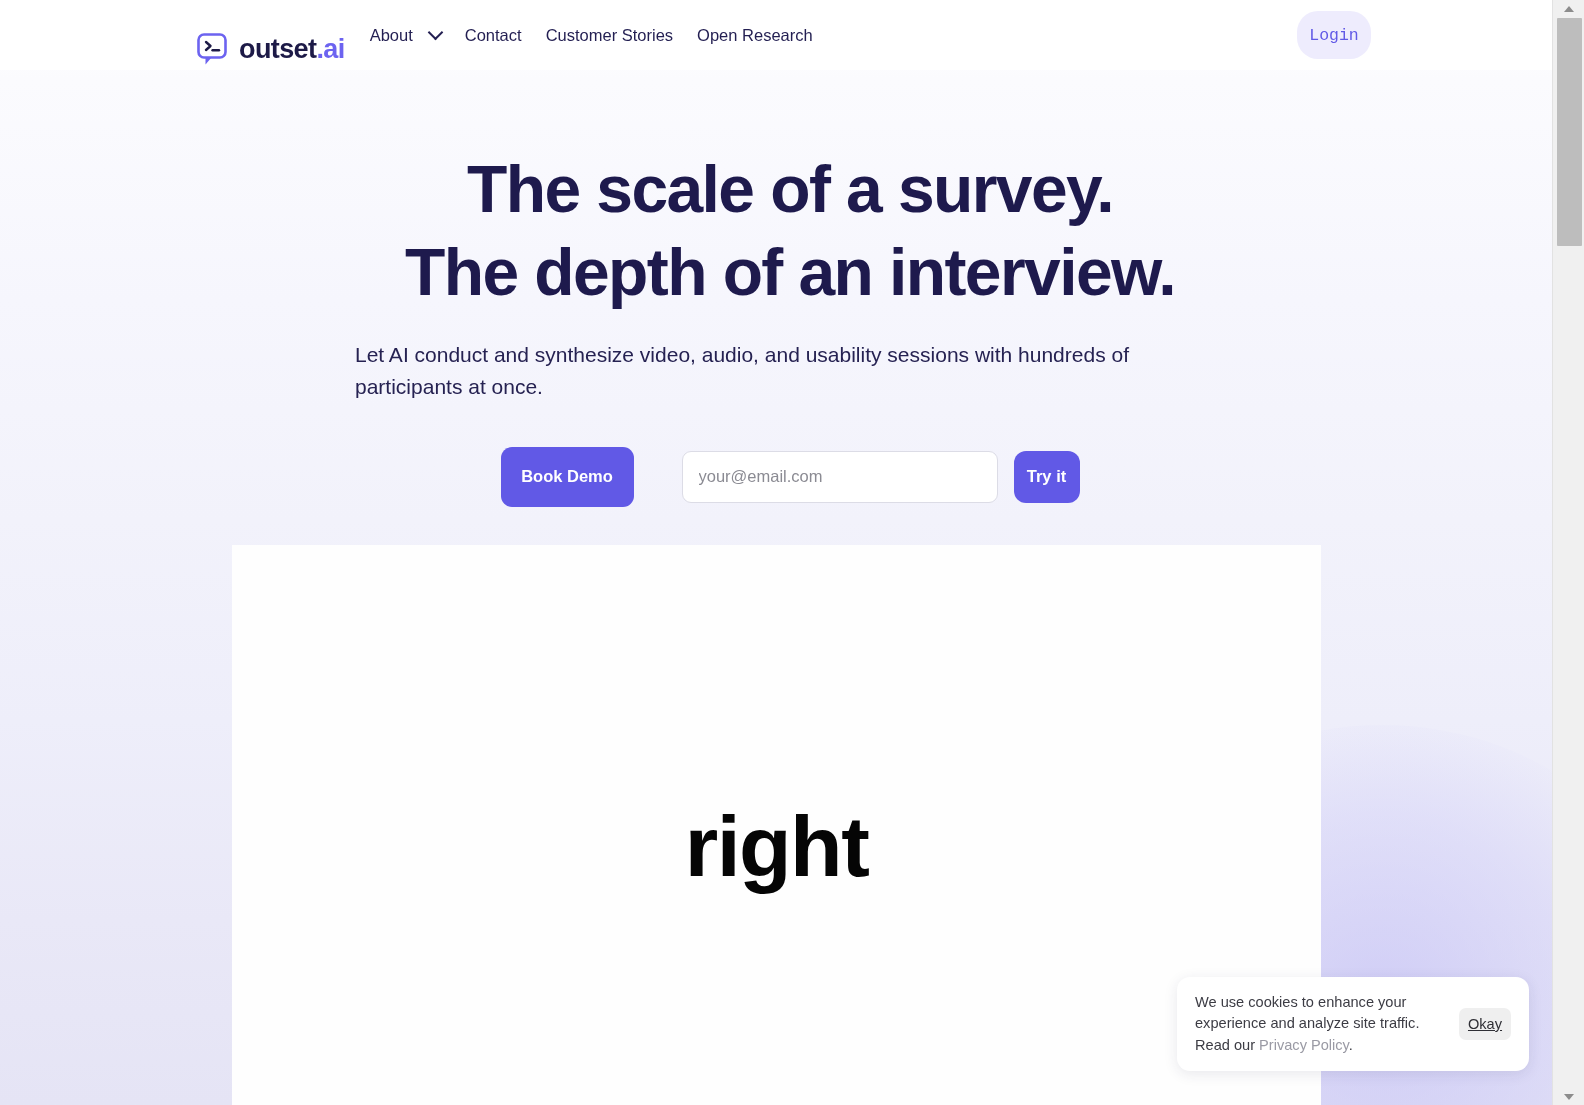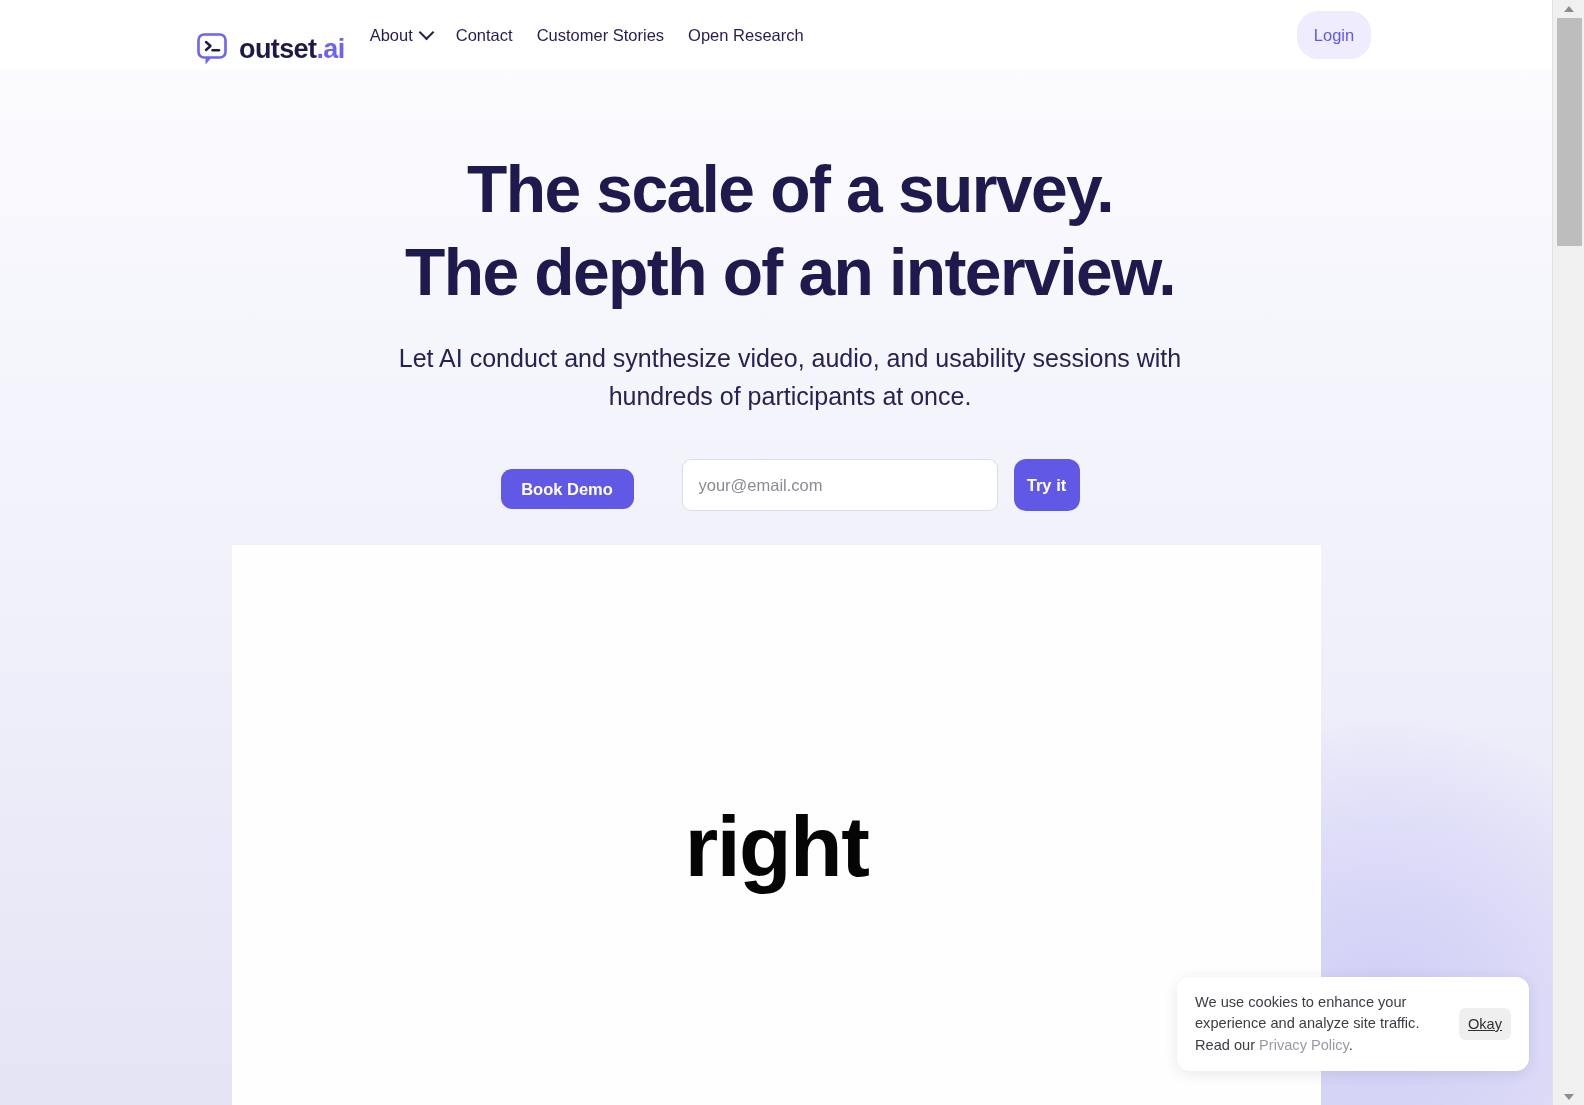--- a/index.html
+++ b/index.html
@@ -92,21 +92,21 @@
     margin-left: 24px;
   }
 
   .nav-link {
     font-size: 16.5px;
     color: #231f52;
     text-decoration: none;
     white-space: nowrap;
     display: flex;
     align-items: center;
-    gap: 8px;
+    gap: 17px;
     cursor: pointer;
     padding: 4px 1px;
   }
 
   .chev {
     display: inline-block;
     width: 11px; height: 11px;
     border-right: 2px solid #231f52;
     border-bottom: 2px solid #231f52;
     transform: translateY(-3px) rotate(45deg);
@@ -115,21 +115,21 @@
   #login-btn {
     position: absolute;
     right: 181px;
     top: 11px;
     width: 74px;
     height: 48px;
     border: none;
     border-radius: 21px;
     background: #eeecfd;
     color: #6159e6;
-    font-family: Liberation Sans, sans-serif;
+    font-family: Liberation Mono, monospace;
     font-size: 16.5px;
     cursor: pointer;
   }
 
   
   #hero { position: absolute; left: 0; top: 70px; width: 1552px; padding-left: 28px; }
 
   #headline {
     text-align: center;
     color: #1e1a4d;
@@ -137,46 +137,45 @@
     font-weight: 700;
     line-height: 1.25;
     letter-spacing: -1.6px;
     margin-top: 78px;
   }
   #headline .l2 { display: block; text-align: center; }
 
   #subhead {
     margin: 26px auto 16px;
     width: 870px;
-    text-align: center;
+    text-align: left;
     color: #262252;
-    font-size: 25px;
+    font-size: 21px;
     line-height: 1.52;
   }
 
   #cta-row {
     margin-top: 44px;
     display: flex;
     align-items: center;
     justify-content: center;
     gap: 48px;
   }
 
   #book-demo {
     width: 133px;
-    height: 40px;
+    height: 60px;
     border: none;
     border-radius: 11px;
     background: #6159e6;
     color: #ffffff;
     font-family: "Liberation Sans", sans-serif;
     font-size: 16.5px;
     font-weight: 700;
     cursor: pointer;
-    margin-top: 8px;
   }
 
   #email-form { display: flex; align-items: center; gap: 16px; }
 
   #email-input {
     width: 316px;
     height: 52px;
     padding: 0 16px;
     border: 1px solid #dcdce6;
     border-radius: 9px;

